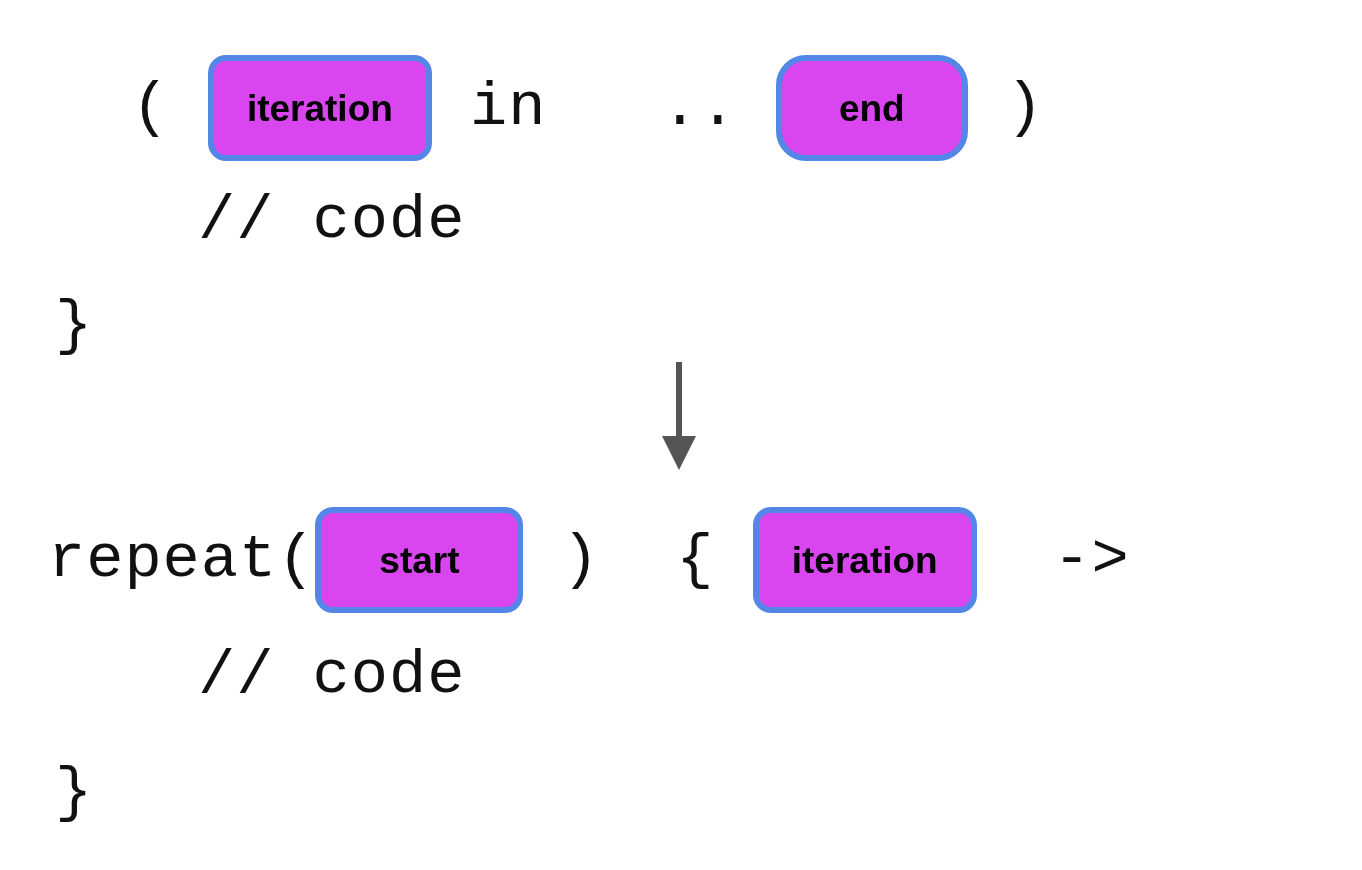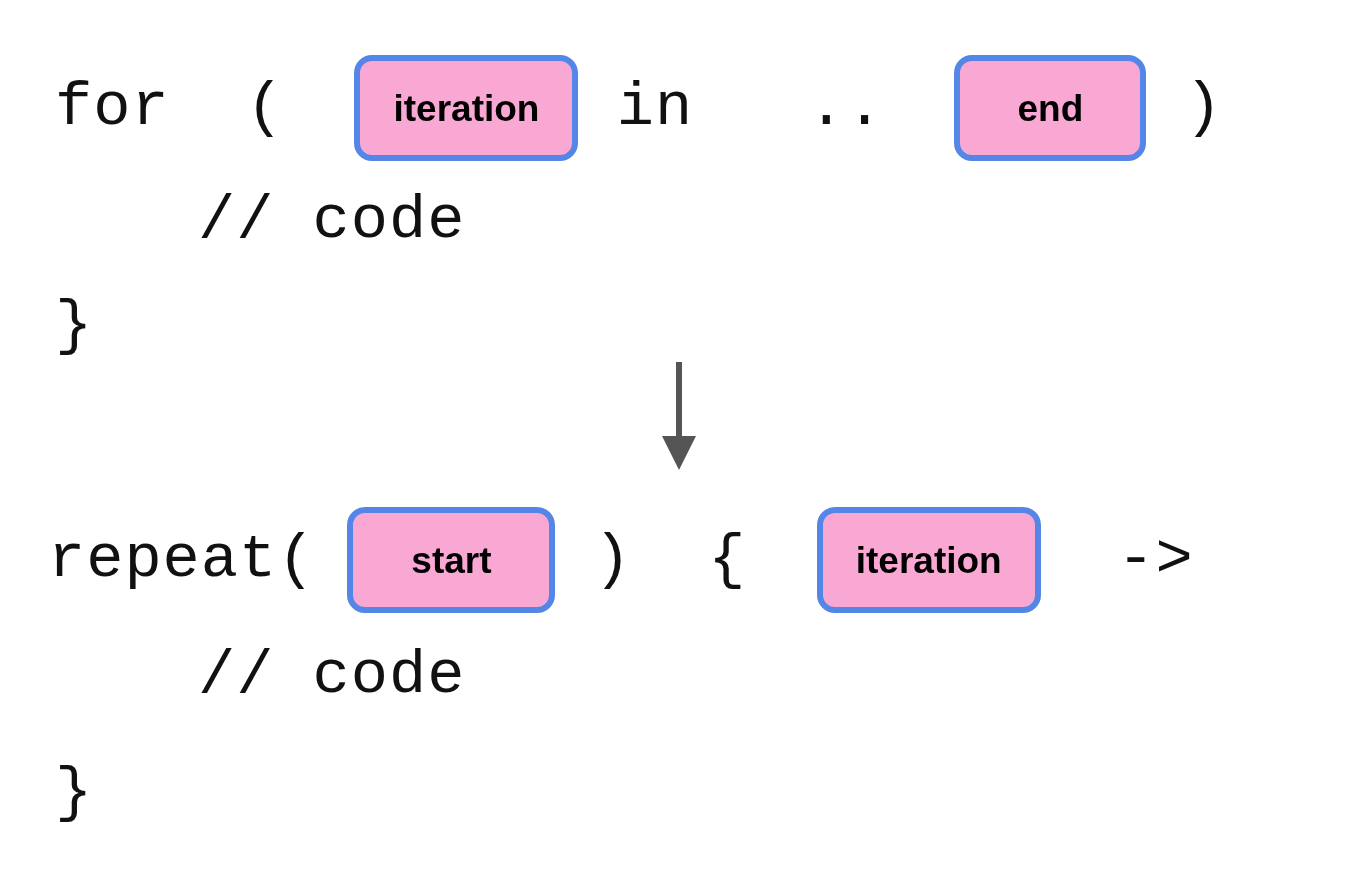--- a/index.html
+++ b/index.html
@@ -40,37 +40,36 @@
   }
 
   .tok { display: inline-block; }
 
   
   .slot {
     display: inline-flex;
     align-items: center;
     justify-content: center;
     box-sizing: border-box;
-    background: #f9a8d4;
+    background: #d946ef;
     border: 6px solid #5486E8;
     border-radius: 18px;
     font-family: "Liberation Sans", "DejaVu Sans", sans-serif;
     font-weight: 700;
     font-size: 37px;
     line-height: 1;
     color: #000000;
     letter-spacing: 0px;
     height: 106px;
     padding: 0 10px;
     vertical-align: middle;
-    margin-left: 32px;
   }
   .slot.wide   { min-width: 224px; }
   .slot.medium { min-width: 208px; }
-  .slot.small  { min-width: 192px; }
+  .slot.small  { min-width: 192px; border-radius: 30px; }
 
   
   .arrow-wrap {
     position: absolute;
     left: 640px;
     top: 358px;
     width: 80px;
     height: 118px;
   }
 
@@ -83,21 +82,20 @@
   }
 </style>
 </head>
 <body>
 
 <div id="stage">
 
   <div class="code-block">
 
     <div class="code-line" style="left:55px; top:55px;">
-      <span class="tok">for</span>
       <span class="tok">&nbsp;&nbsp;</span>
       <span class="tok">(</span>
       <span class="tok">&nbsp;</span>
       <span class="slot wide">iteration</span>
       <span class="tok">&nbsp;</span>
       <span class="tok">in</span>
       <span class="tok">&nbsp;&nbsp;</span>
       <span class="tok">&nbsp;</span>
       <span class="range-dots">..</span>
       <span class="tok">&nbsp;</span>

